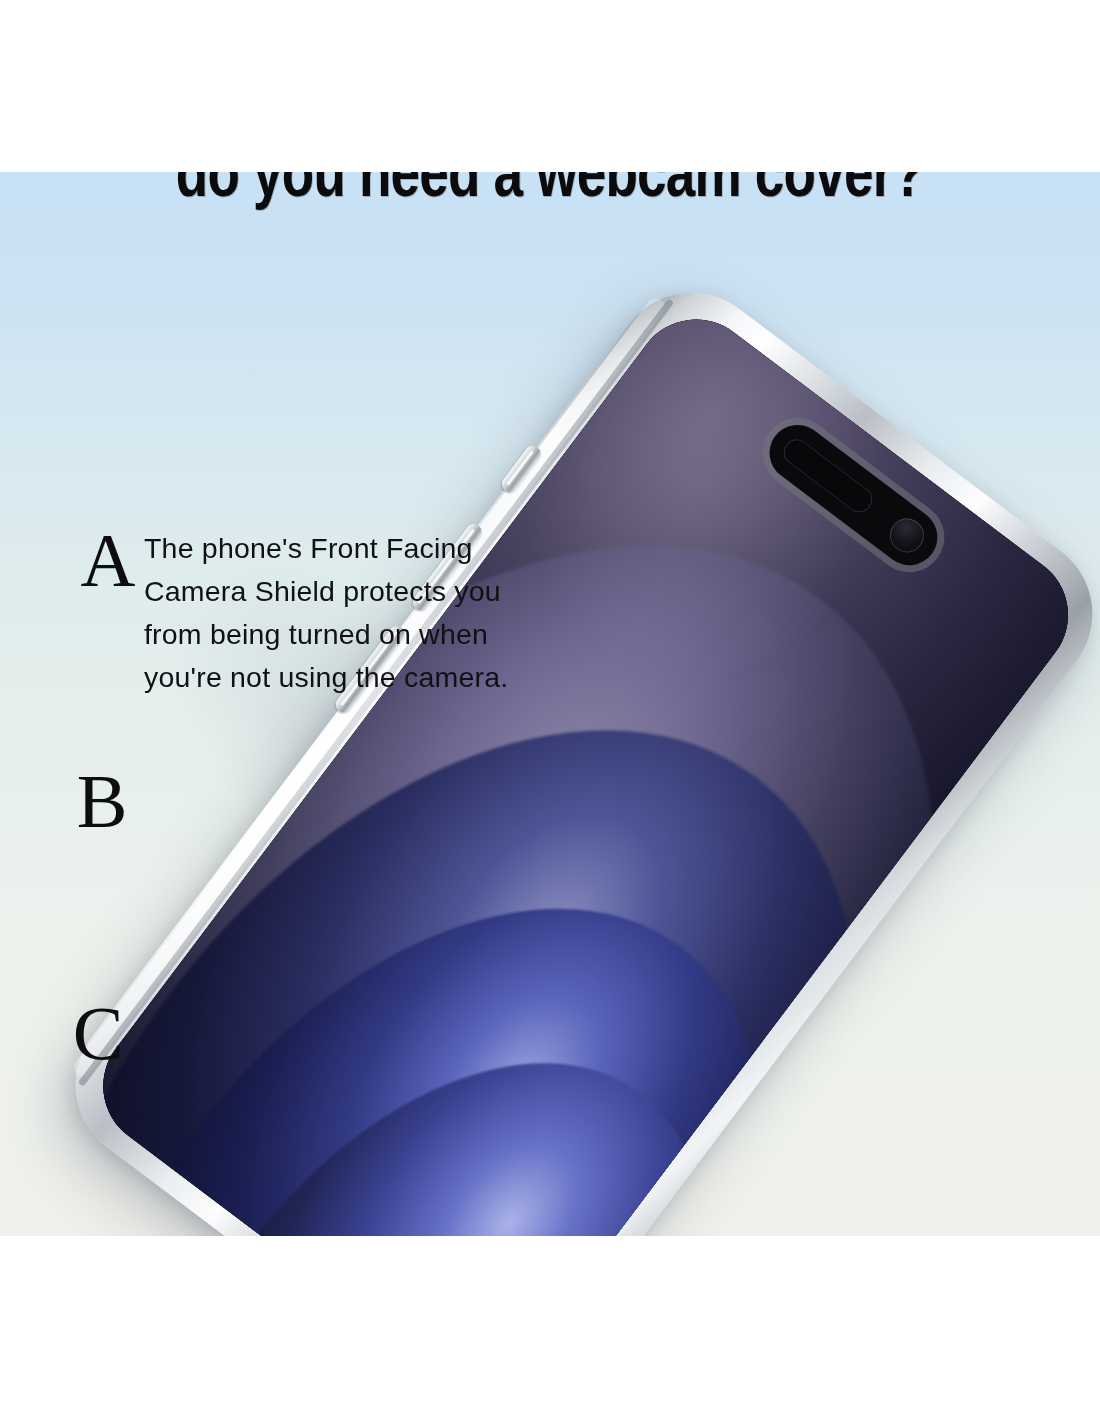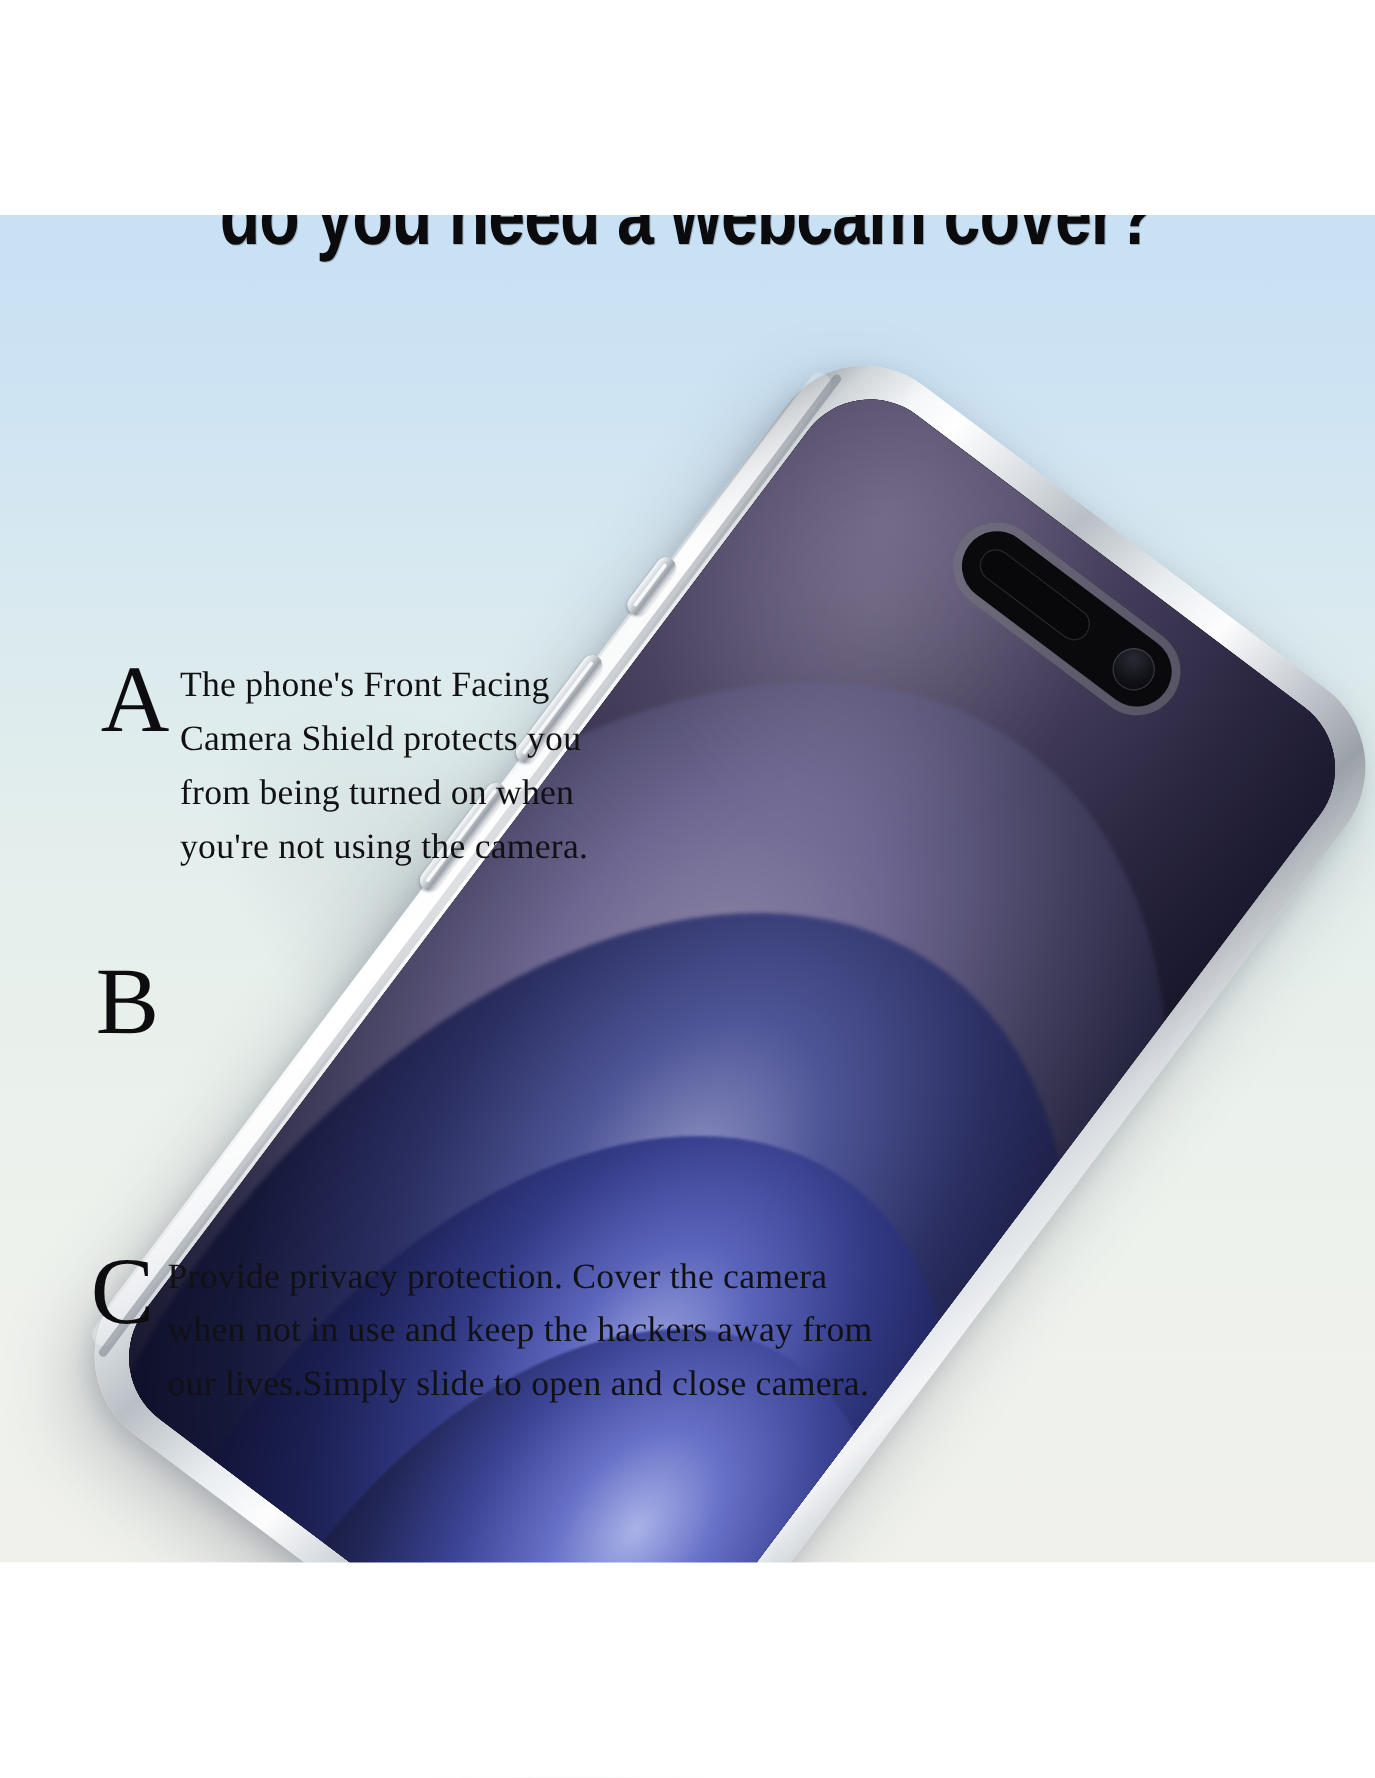--- a/index.html
+++ b/index.html
@@ -10,21 +10,21 @@
   body {
     width: 1100px;
     height: 1422px;
     overflow: hidden;
     font-family: "Liberation Serif", "DejaVu Serif", serif;
   }
 
   #poster {
     position: relative;
     width: 1100px;
-    height: 1422px;
+    height: 1236px;
     background: #ffffff;
     overflow: hidden;
   }
 
   
   .canvas {
     position: absolute;
     left: 0;
     top: 172px;
     width: 1100px;
@@ -96,21 +96,21 @@
     font-family: "Liberation Serif", "DejaVu Serif", serif;
     font-weight: 400;
     font-size: 74px;
     line-height: 0.88;
     color: #0d0d10;
     width: 72px;
     text-align: center;
     flex: 0 0 72px;
   }
   .point .body {
-    font-family: Liberation Serif, serif;
+    font-family: Liberation Sans, sans-serif;
     font-size: 28.5px;
     line-height: 43px;
     color: #111114;
     white-space: pre-line;
     letter-spacing: 0.2px;
   }
 
   #point-a { left: 72px; top: 527px; }
   #point-a .marker { font-size: 76px; }
   #point-b { left: 66px; top: 768px; }
@@ -378,23 +378,20 @@
 from being turned on when
 you're not using the camera.</div>
     </div>
 
     <div class="point" id="point-b">
       <div class="marker">B</div>
     </div>
 
     <div class="point" id="point-c">
       <div class="marker">C</div>
-      <div class="body">Provide  privacy protection. Cover the camera
-when not in use and keep the hackers away from
-our lives.Simply slide to open and close camera.</div>
     </div>
 
   </div>
 
   <div class="bar bar-top"></div>
   <div class="bar bar-bottom"></div>
 
 </div>
 
 </body></html>

